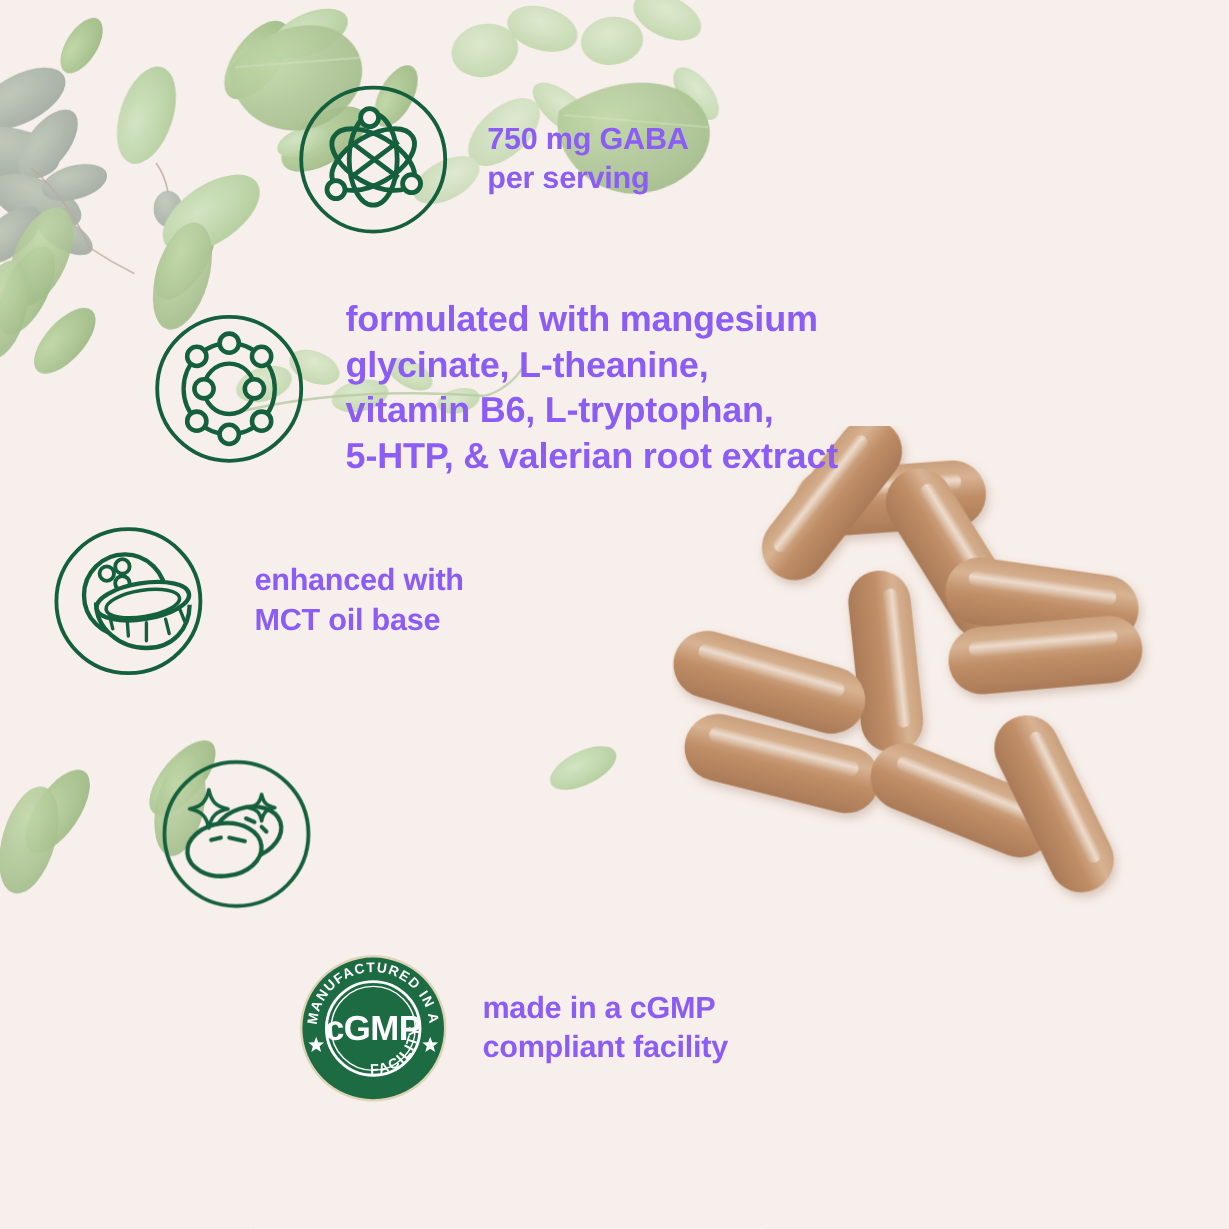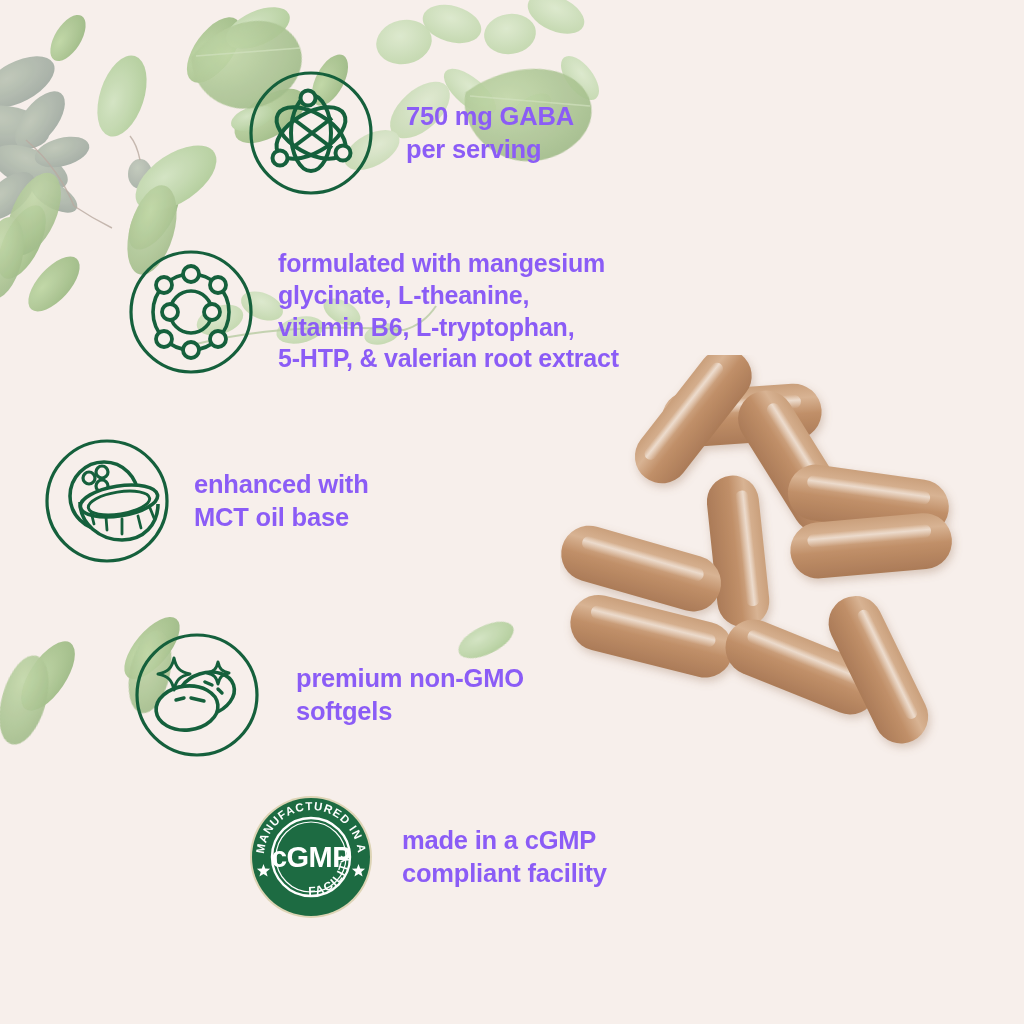--- a/index.html
+++ b/index.html
@@ -57,23 +57,23 @@
     white-space: pre-line;
     margin-left: 28px;
   }
 
   #row-gaba      { left: 248px; top: 70px;  }
   #row-formula   { left: 128px; top: 248px; }
   #row-mct       { left: 44px;  top: 438px; }
   #row-softgel   { left: 134px; top: 632px; }
   #row-cgmp      { left: 248px; top: 794px; }
 
-  #row-formula .feature-text { font-size: 25px; line-height: 1.27; margin-left: 24px; }
+  #row-formula .feature-text { font-size: 30px; line-height: 1.27; margin-left: 34px; }
   #row-gaba .feature-text    { margin-left: 32px; }
-  #row-mct .feature-text     { margin-left: 24px; }
+  #row-mct .feature-text     { margin-left: 42px; }
   #row-softgel .feature-text { margin-left: 36px; }
   #row-cgmp .feature-text    { }
 
   .seal { width: 126px; height: 126px; }
 </style>
 </head>
 <body>
 
 <div id="canvas">
 
@@ -333,22 +333,20 @@
           <path d="M71 50 L 78 53"></path>
           <path d="M84 57 L 88 61"></path>
         </g>
 
         <g stroke-width="3" stroke-linejoin="round" fill="none">
           <path d="M40 26 C 42 36, 46 40, 56 42 C 46 44, 42 48, 40 58 C 38 48, 34 44, 24 42 C 34 40, 38 36, 40 26 Z"></path>
           <path d="M84 30 C 85.5 37, 88 39.5, 95 41 C 88 42.5, 85.5 45, 84 52 C 82.5 45, 80 42.5, 73 41 C 80 39.5, 82.5 37, 84 30 Z"></path>
         </g>
       </g>
     </svg>
-    <div class="feature-text">premium non-GMO
-softgels</div>
   </div>
 
   <div class="feature-row" id="row-cgmp">
     <svg class="seal" viewBox="0 0 126 126">
       <defs>
         <path id="arcTop" d="M 63,63 m -47,0 a 47,47 0 1,1 94,0" fill="none"></path>
         <path id="arcBottom" d="M 63,63 m -38,0 a 38,38 0 1,0 76,0" fill="none"></path>
       </defs>
       <circle cx="63" cy="63" r="61" fill="#c9bd88" opacity="0.55"></circle>
       <circle cx="63" cy="63" r="59" fill="#1d6b42"></circle>

